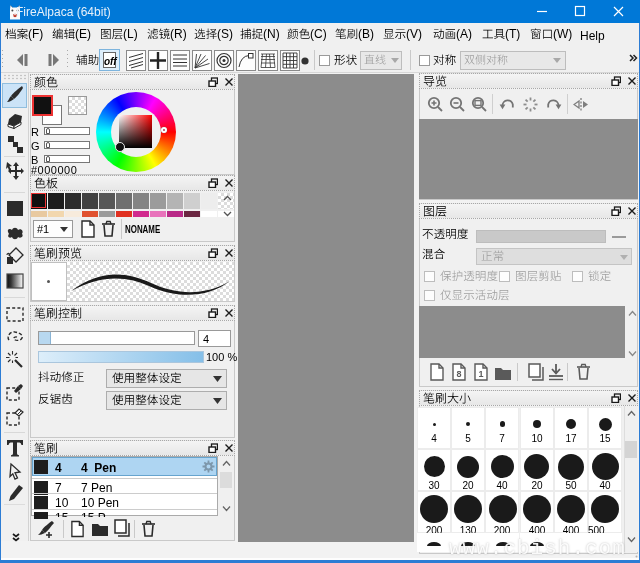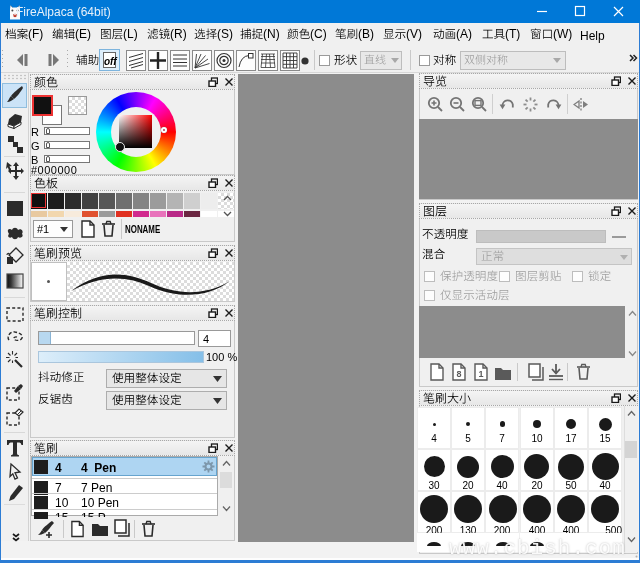--- a/index.html
+++ b/index.html
@@ -652,21 +652,21 @@
 <div class="abs" style="left:488.5px;top:495.0px;width:28px;height:28px;border-radius:50%;background:#1a1a1a"></div>
 <div class="lat" style="left:485px;top:525px;width:34px;text-align:center;font-size:10px">200</div>
 <div class="abs" style="left:520px;top:491px;width:34px;height:42px;background:#fff;border:1px solid #ececec"></div>
 <div class="abs" style="left:522.7px;top:495.0px;width:28px;height:28px;border-radius:50%;background:#1a1a1a"></div>
 <div class="lat" style="left:520px;top:525px;width:34px;text-align:center;font-size:10px">400</div>
 <div class="abs" style="left:554px;top:491px;width:34px;height:42px;background:#fff;border:1px solid #ececec"></div>
 <div class="abs" style="left:556.9px;top:495.0px;width:28px;height:28px;border-radius:50%;background:#1a1a1a"></div>
 <div class="lat" style="left:554px;top:525px;width:34px;text-align:center;font-size:10px">400</div>
 <div class="abs" style="left:588px;top:491px;width:34px;height:42px;background:#fff;border:1px solid #ececec"></div>
 <div class="abs" style="left:591.1px;top:495.0px;width:28px;height:28px;border-radius:50%;background:#1a1a1a"></div>
-<div class="lat" style="left:588px;top:525px;width:34px;text-align:right;font-size:10px">500</div>
+<div class="lat" style="left:588px;top:525px;width:34px;text-align:left;font-size:10px">500</div>
 <div class="abs" style="left:417px;top:533px;width:34px;height:19px;background:#fff"></div>
 <div class="abs" style="left:427.1px;top:542px;width:14px;height:4px;border-radius:50% 50% 0 0/100% 100% 0 0;background:#1a1a1a"></div>
 <div class="abs" style="left:451px;top:533px;width:34px;height:19px;background:#fff"></div>
 <div class="abs" style="left:461.3px;top:542px;width:14px;height:4px;border-radius:50% 50% 0 0/100% 100% 0 0;background:#1a1a1a"></div>
 <div class="abs" style="left:485px;top:533px;width:34px;height:19px;background:#fff"></div>
 <div class="abs" style="left:495.5px;top:542px;width:14px;height:4px;border-radius:50% 50% 0 0/100% 100% 0 0;background:#1a1a1a"></div>
 <div class="abs" style="left:520px;top:533px;width:34px;height:19px;background:#fff"></div>
 <div class="abs" style="left:529.7px;top:542px;width:14px;height:4px;border-radius:50% 50% 0 0/100% 100% 0 0;background:#1a1a1a"></div>
 <div class="abs" style="left:554px;top:533px;width:34px;height:19px;background:#fff"></div>
 <div class="abs" style="left:588px;top:533px;width:34px;height:19px;background:#fff"></div>

